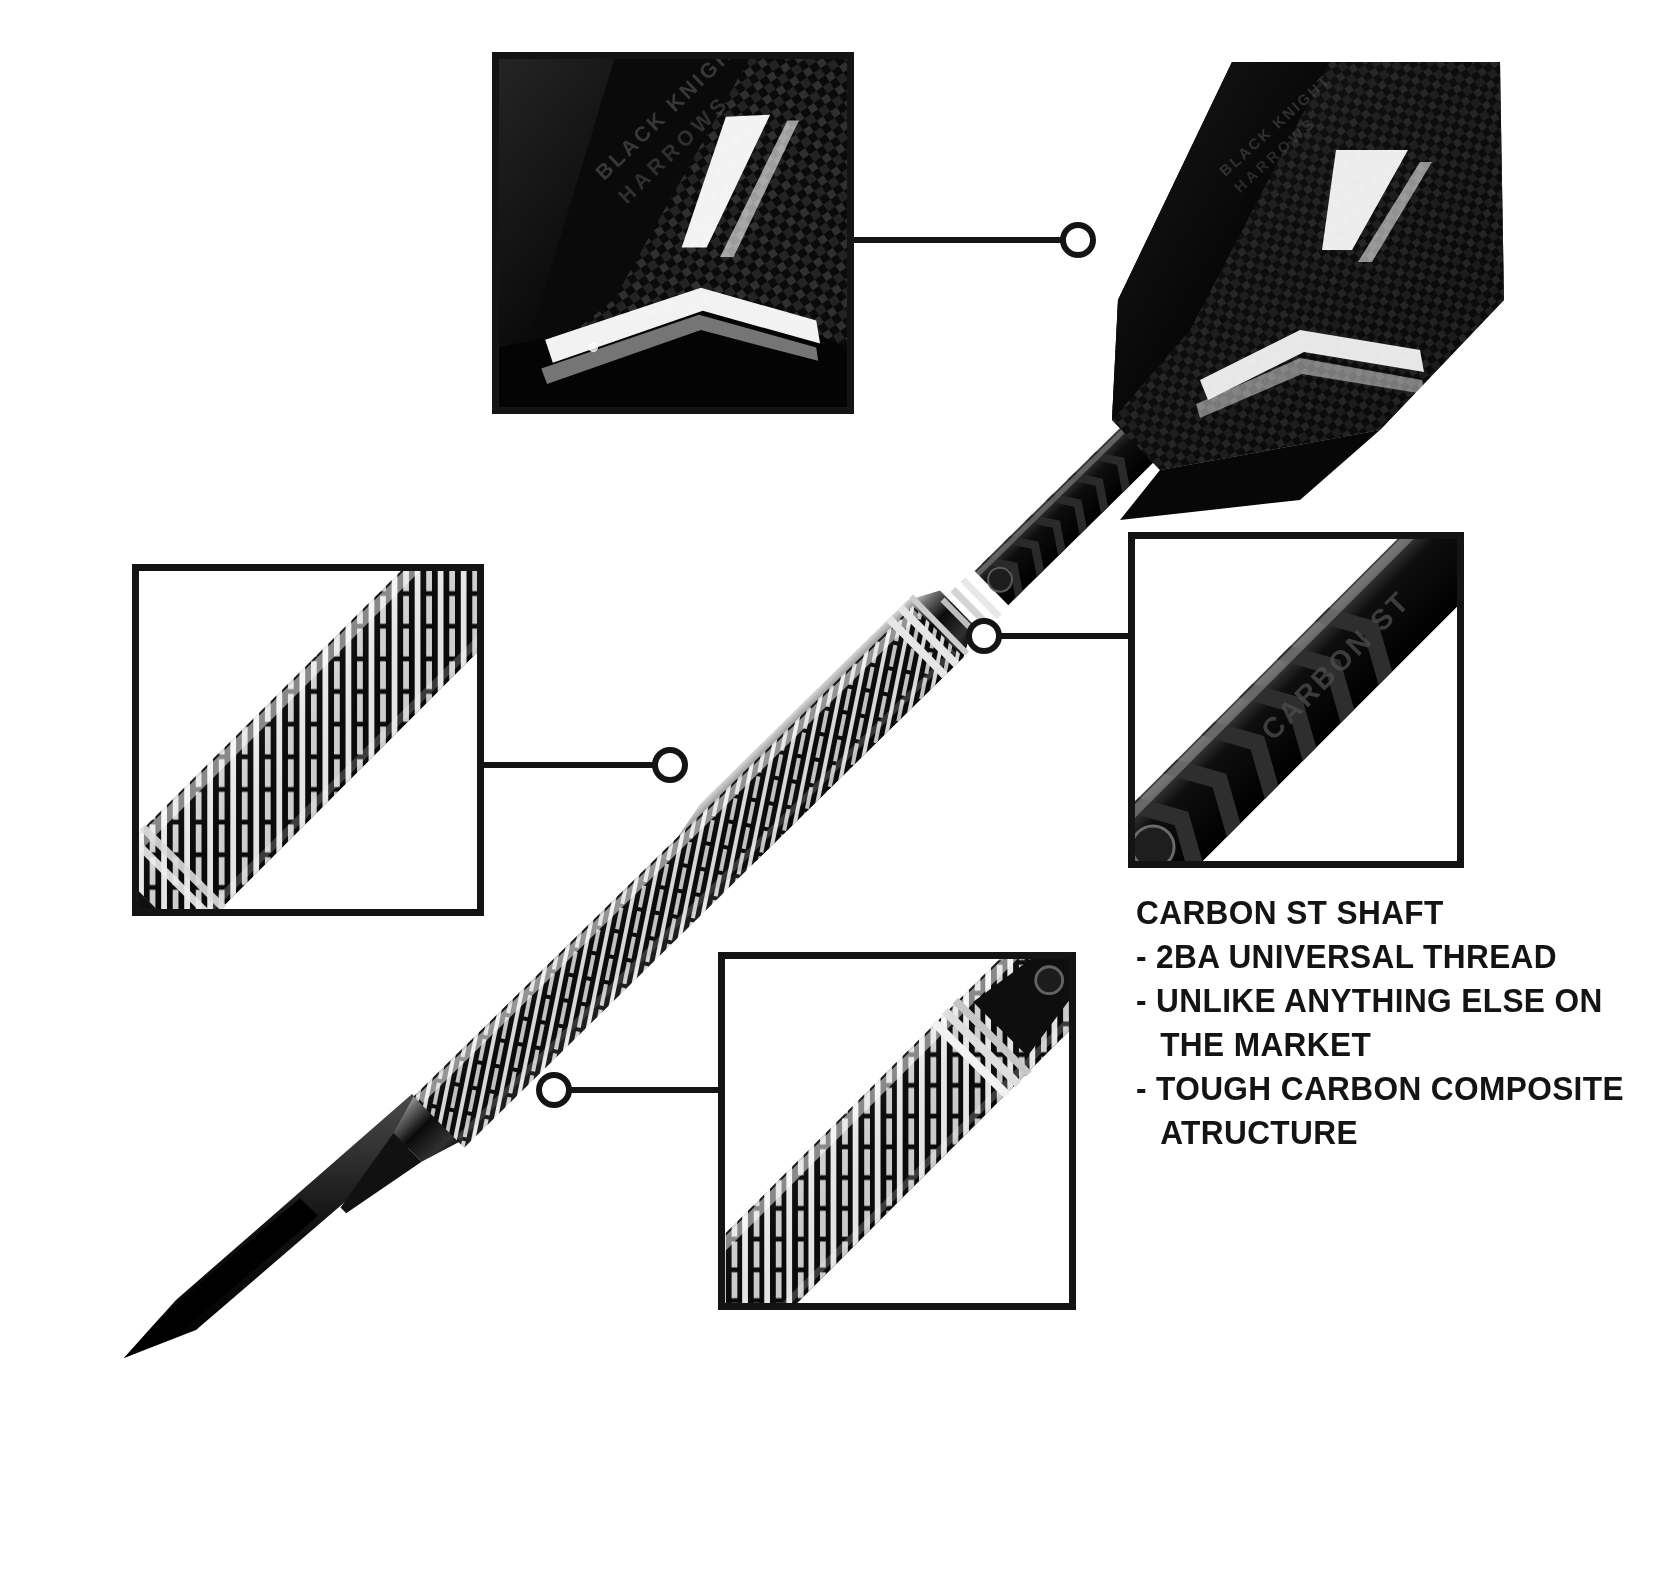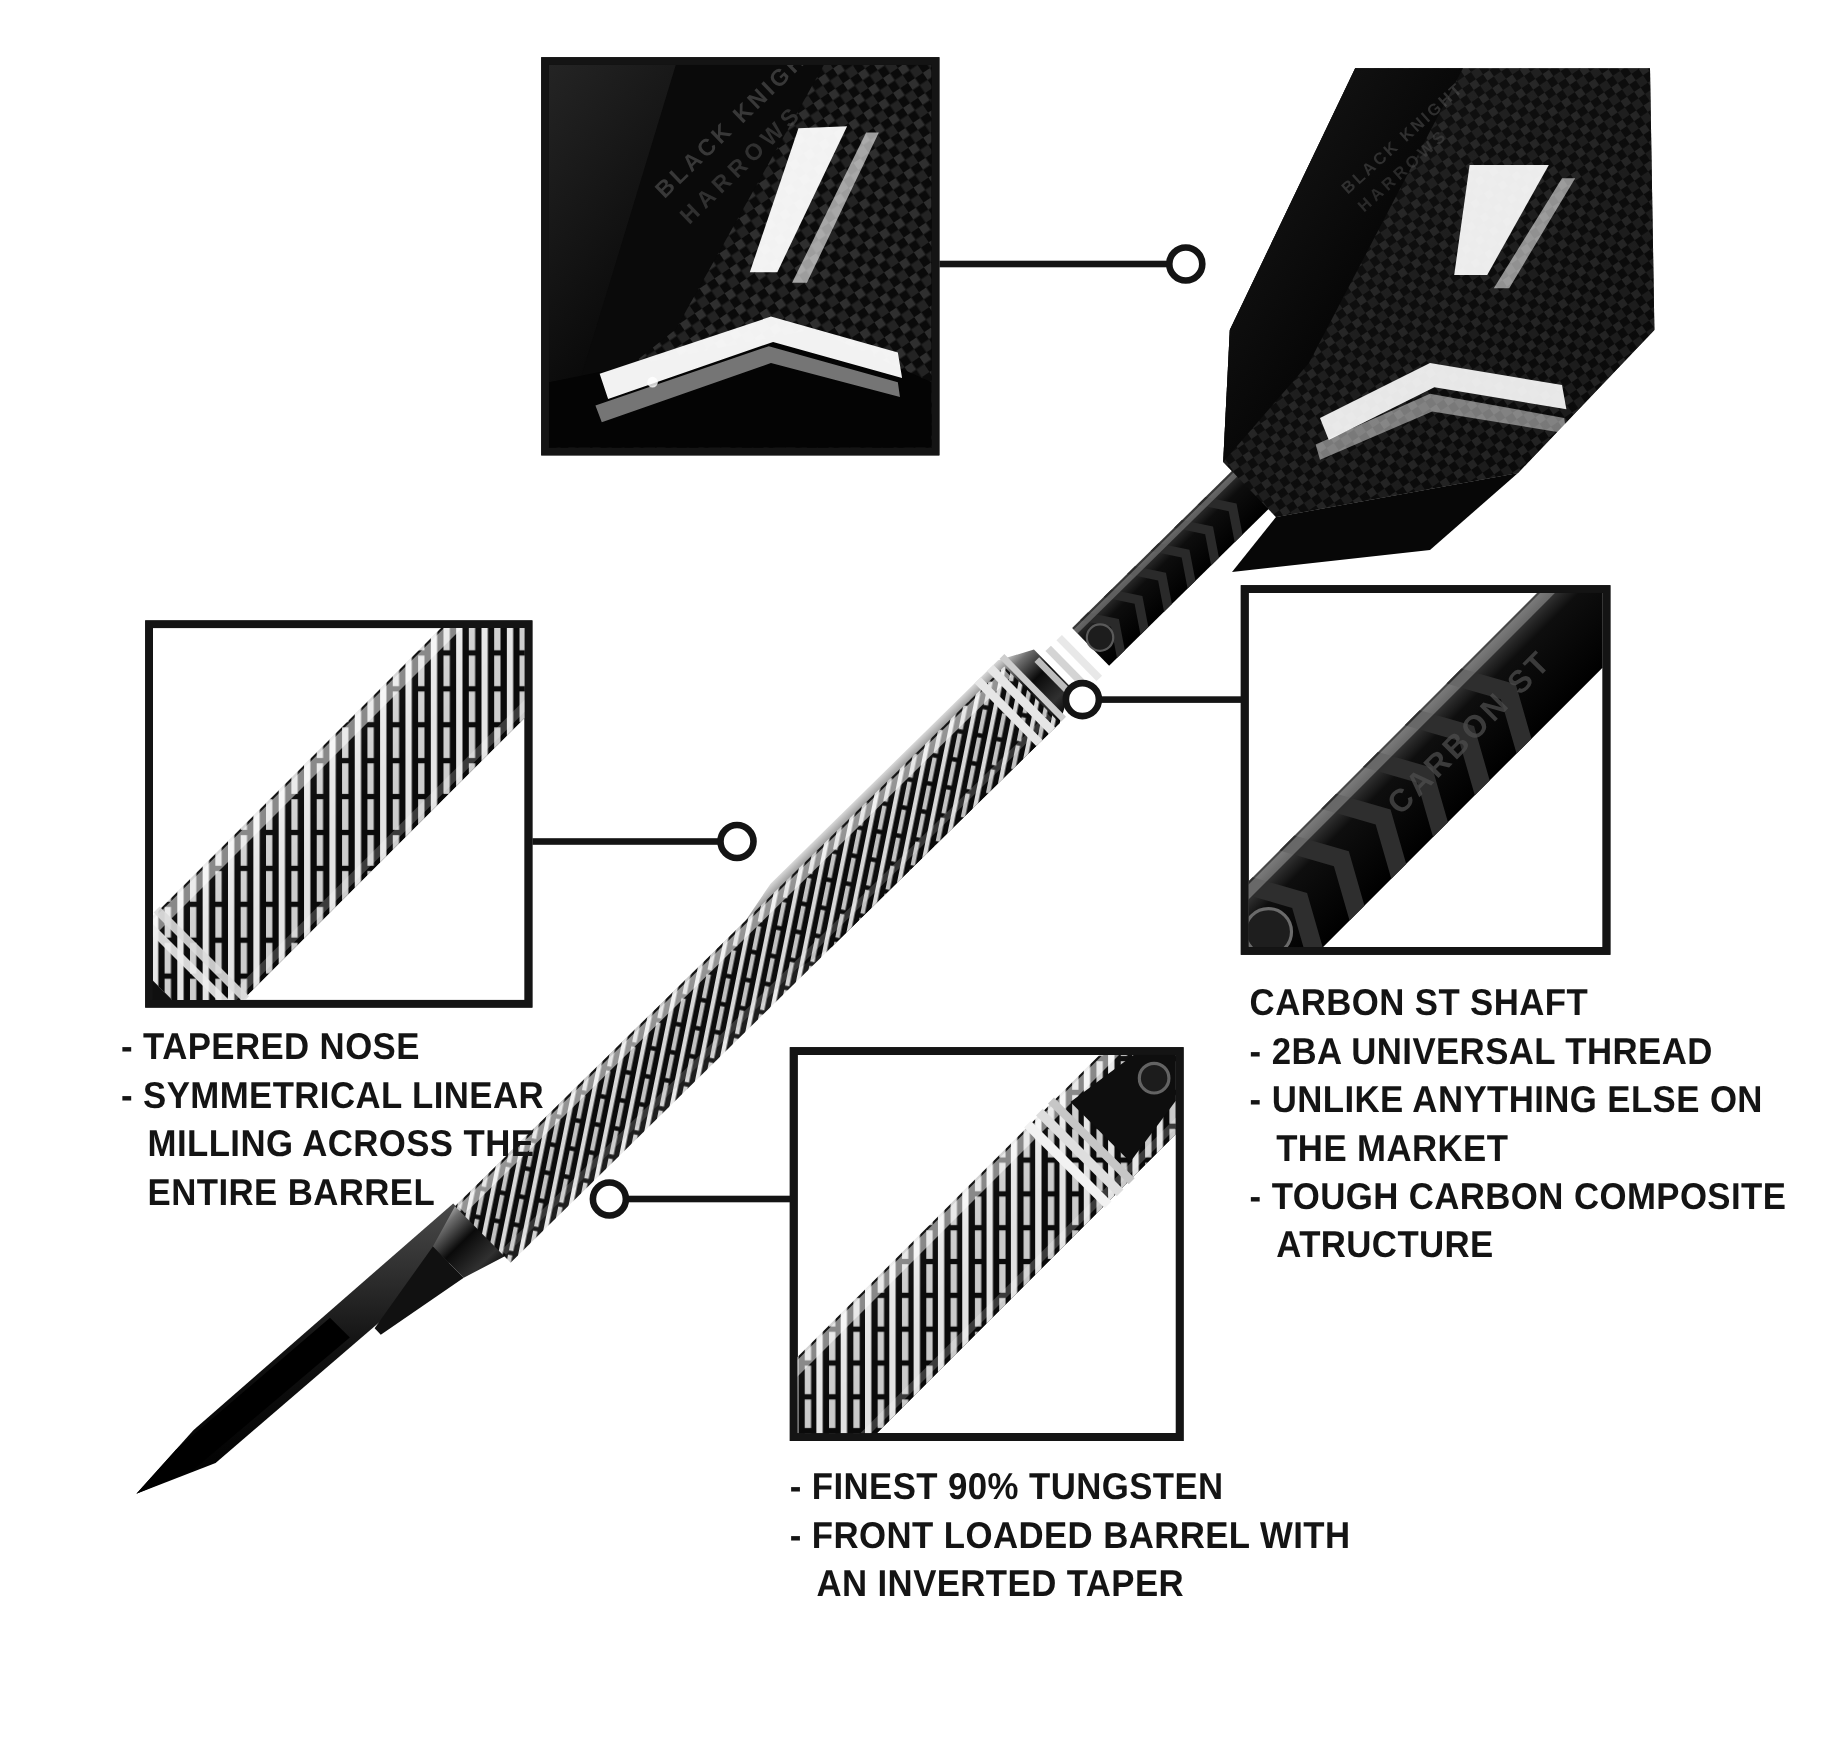--- a/index.html
+++ b/index.html
@@ -283,35 +283,24 @@
   <div class="conn-line" style="left:484px;top:762px;width:190px;"></div>
   <div class="conn-dot" style="left:652px;top:747px;"></div>
 
   <div class="conn-line" style="left:996px;top:633px;width:134px;"></div>
   <div class="conn-dot" style="left:966px;top:618px;"></div>
 
   <div class="conn-line" style="left:568px;top:1087px;width:152px;"></div>
   <div class="conn-dot" style="left:536px;top:1072px;"></div>
 
 
-  <div class="txt" style="left:110px;top:930px;width:430px;">
-    <div class="li">- TAPERED NOSE</div>
-    <div class="li">- SYMMETRICAL LINEAR</div>
-    <div class="li ind">MILLING ACROSS THE</div>
-    <div class="li ind">ENTIRE BARREL</div>
-  </div>
 
   <div class="txt" style="left:1136px;top:890px;width:500px;">
     <div class="hd">CARBON ST SHAFT</div>
     <div class="li">- 2BA UNIVERSAL THREAD</div>
     <div class="li">- UNLIKE ANYTHING ELSE ON</div>
     <div class="li ind">THE MARKET</div>
     <div class="li">- TOUGH CARBON COMPOSITE</div>
     <div class="li ind">ATRUCTURE</div>
   </div>
 
-  <div class="txt" style="left:718px;top:1330px;width:500px;">
-    <div class="li">- FINEST 90% TUNGSTEN</div>
-    <div class="li">- FRONT LOADED BARREL WITH</div>
-    <div class="li ind">AN INVERTED TAPER</div>
-  </div>
 
 </div>
 
 </body></html>

